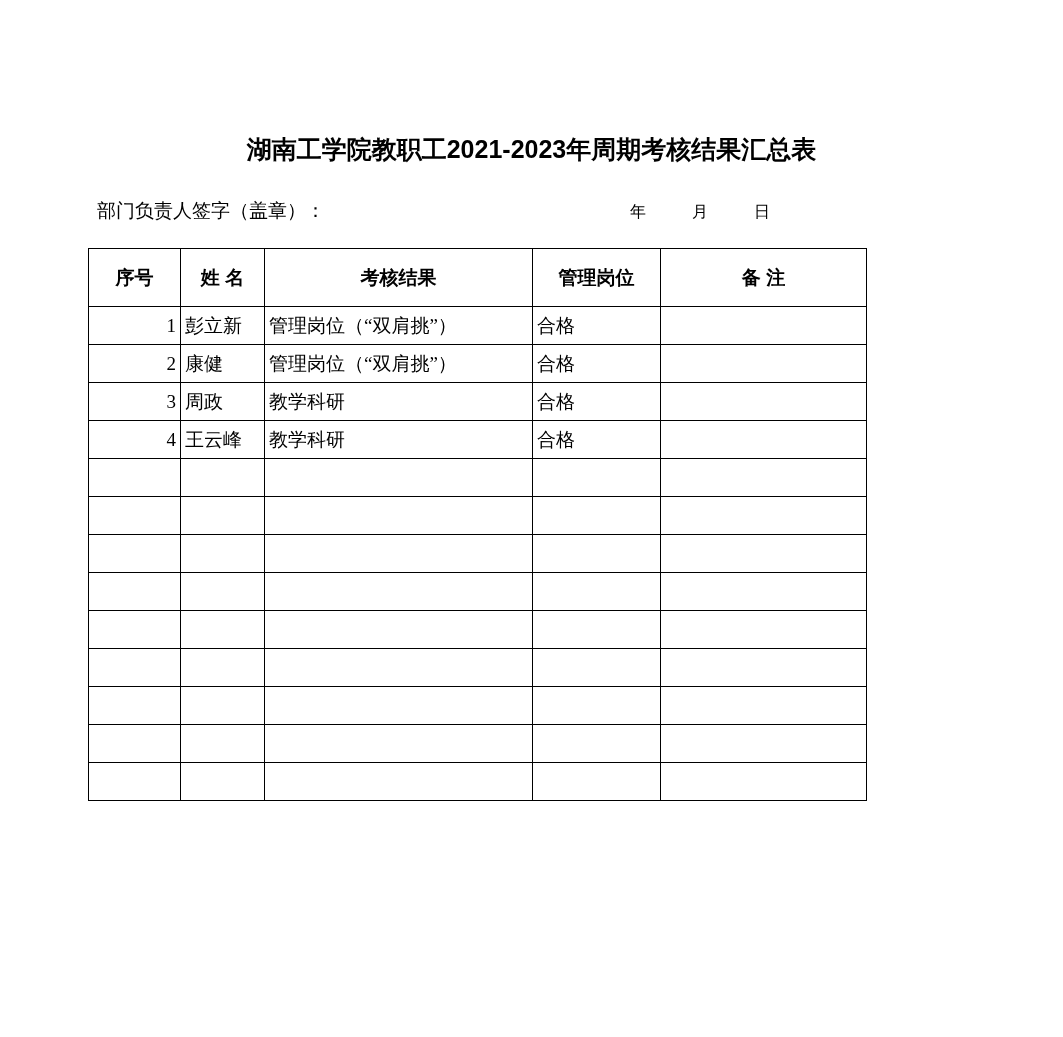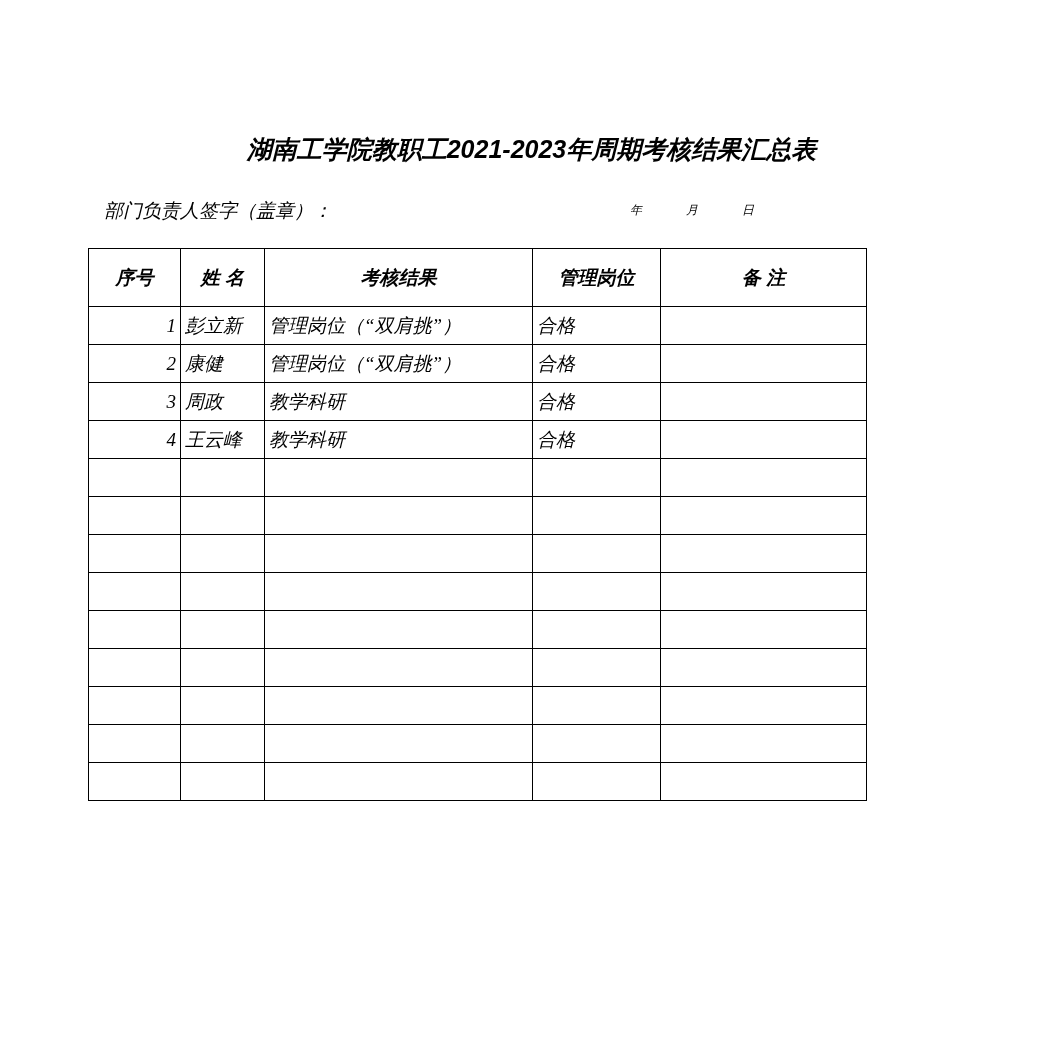--- a/index.html
+++ b/index.html
@@ -13,21 +13,20 @@
     font-family: "Liberation Serif", "DejaVu Serif", serif;
     color: #000000;
     position: relative;
     overflow: hidden;
   }
   .page {
     position: relative;
     width: 1063px;
     height: 1037px;
     box-sizing: border-box;
-    font-style: italic;
   }
   .doc-title {
     position: absolute;
     top: 133px;
     left: 0;
     width: 1063px;
     text-align: center;
     font-family: "Liberation Sans", "DejaVu Sans", sans-serif;
     font-weight: bold;
     font-size: 25px;
@@ -37,29 +36,29 @@
   .sig-row {
     position: absolute;
     top: 198px;
     left: 88px;
     width: 880px;
     font-size: 19px;
     font-family: "Liberation Serif", "DejaVu Serif", serif;
   }
   .sig-left {
     position: absolute;
-    left: 16px;
+    left: 9px;
     top: 0;
     white-space: nowrap;
   }
   .sig-date {
     position: absolute;
     left: 542px;
     top: 4px;
-    font-size: 12px;
+    font-size: 16px;
     white-space: nowrap;
   }
   .sig-date span {
     display: inline-block;
   }
   .sig-date .gap {
     display: inline-block;
     width: 38px;
   }
   table.summary {

